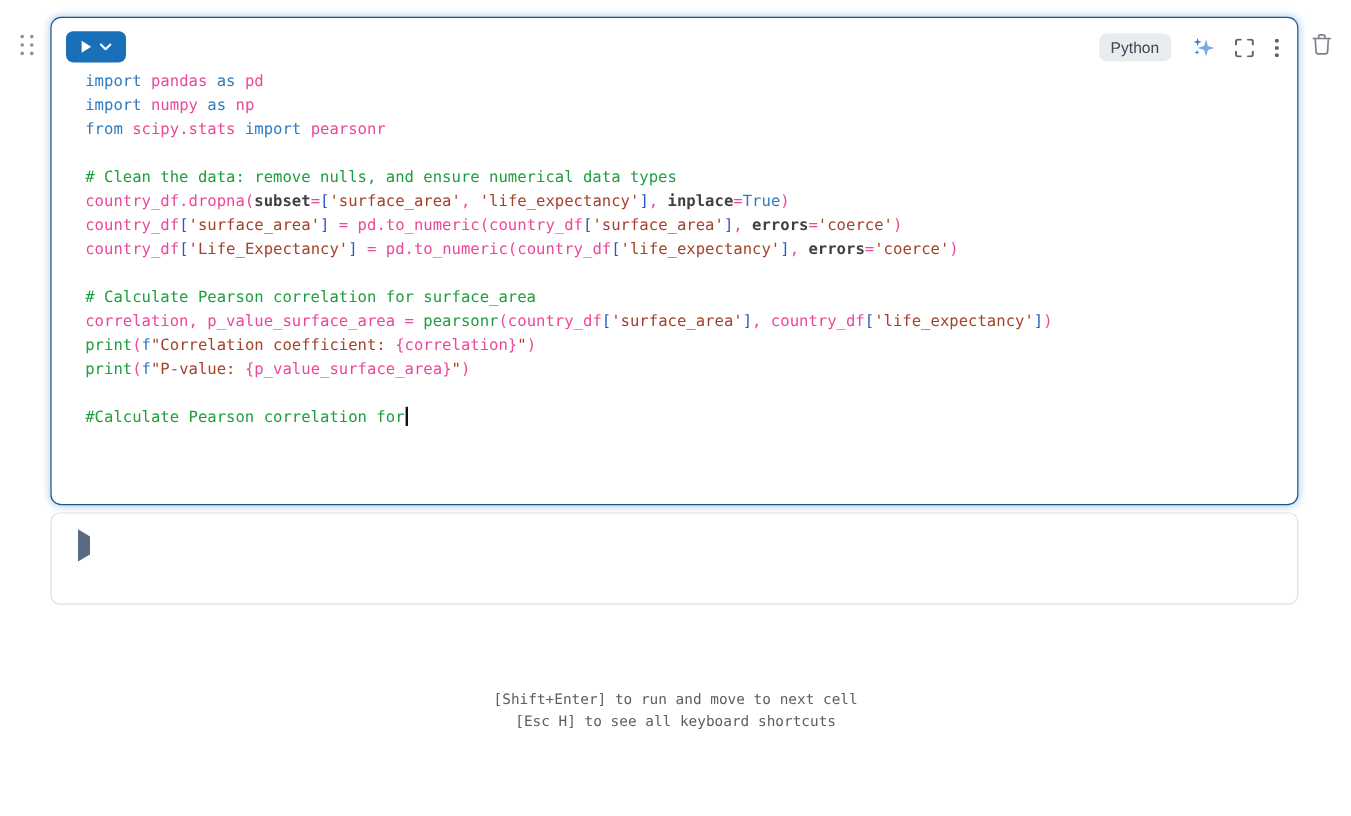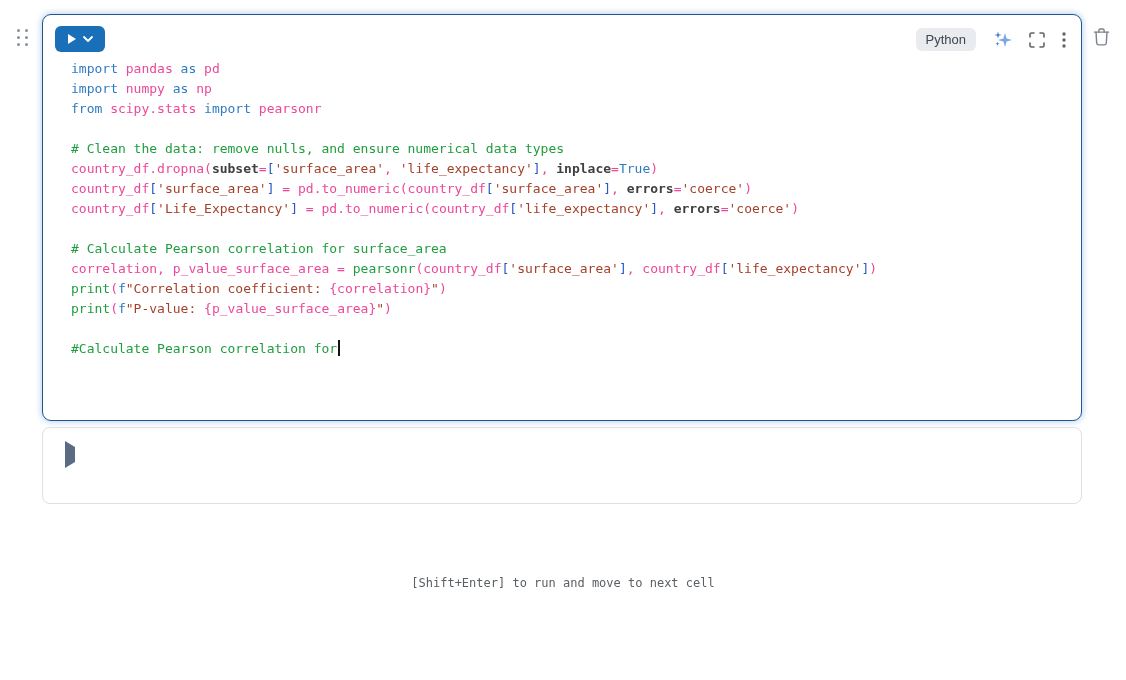--- a/index.html
+++ b/index.html
@@ -128,15 +128,16 @@
   </button>
 
   <div class="cell-empty">
     <button class="empty-run">
       <span class="play-tri-gray"></span>
     </button>
   </div>
 
   <div class="footer-hints">
     <div>[Shift+Enter] to run and move to next cell</div>
+    <div>[Esc H] to see all keyboard shortcuts</div>
   </div>
 
 </div>
 
 </body></html>

